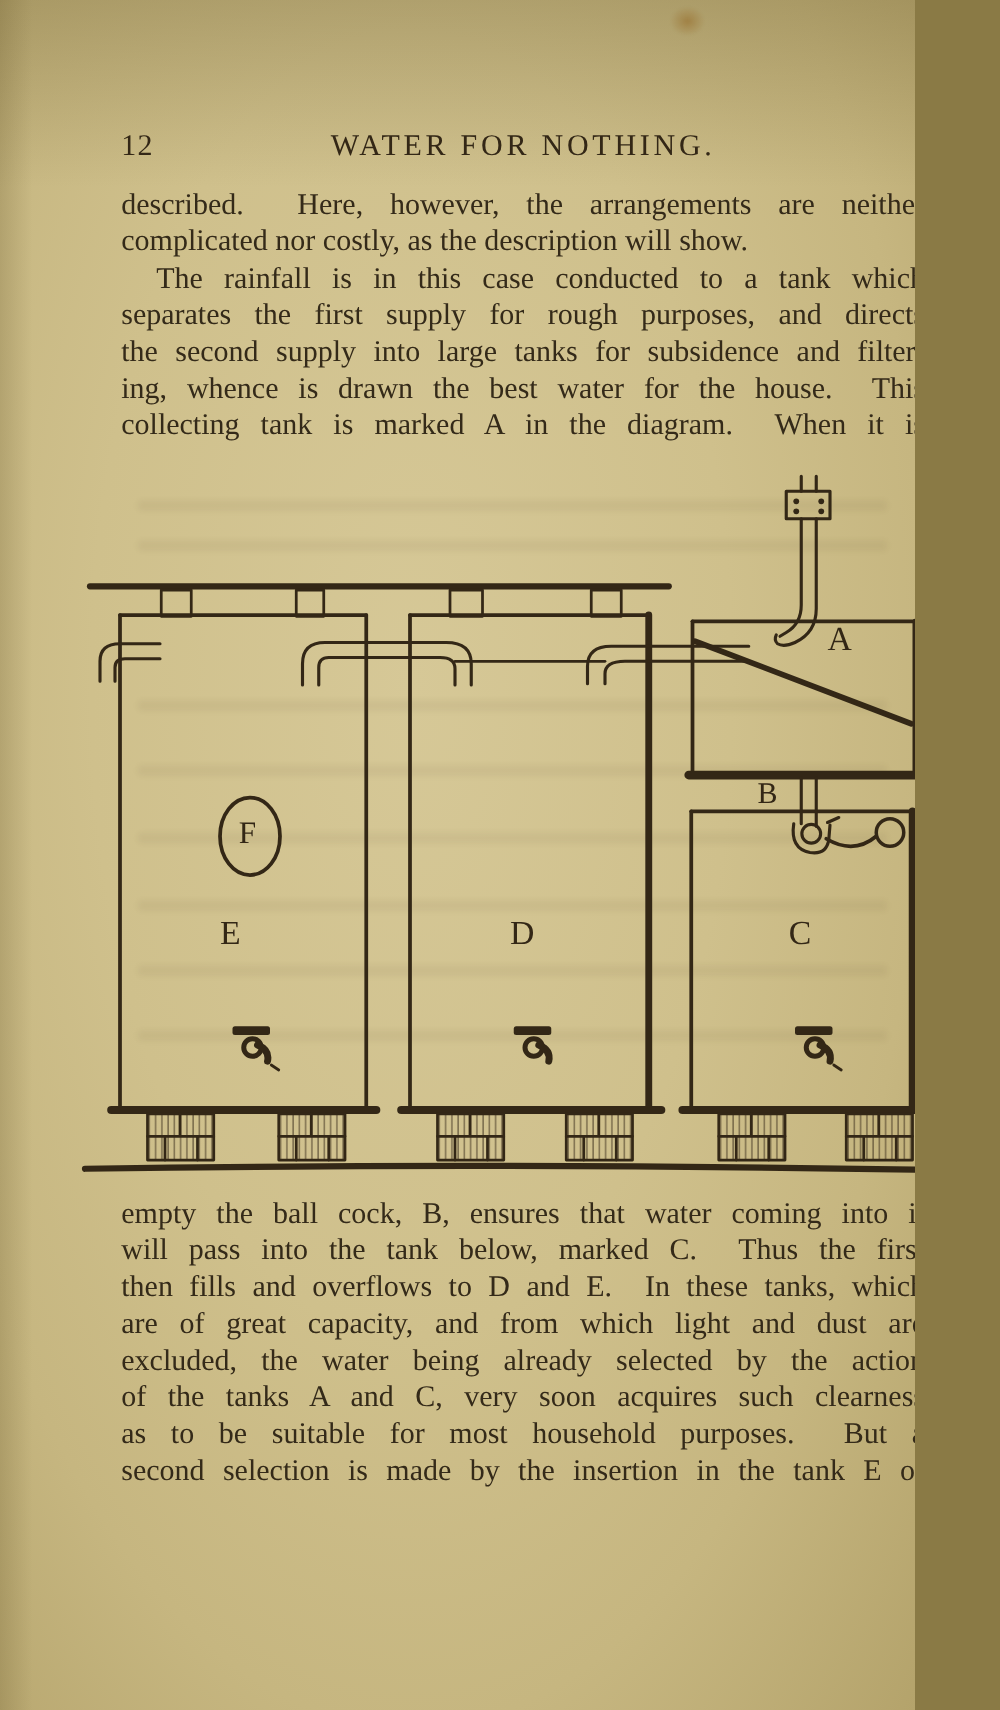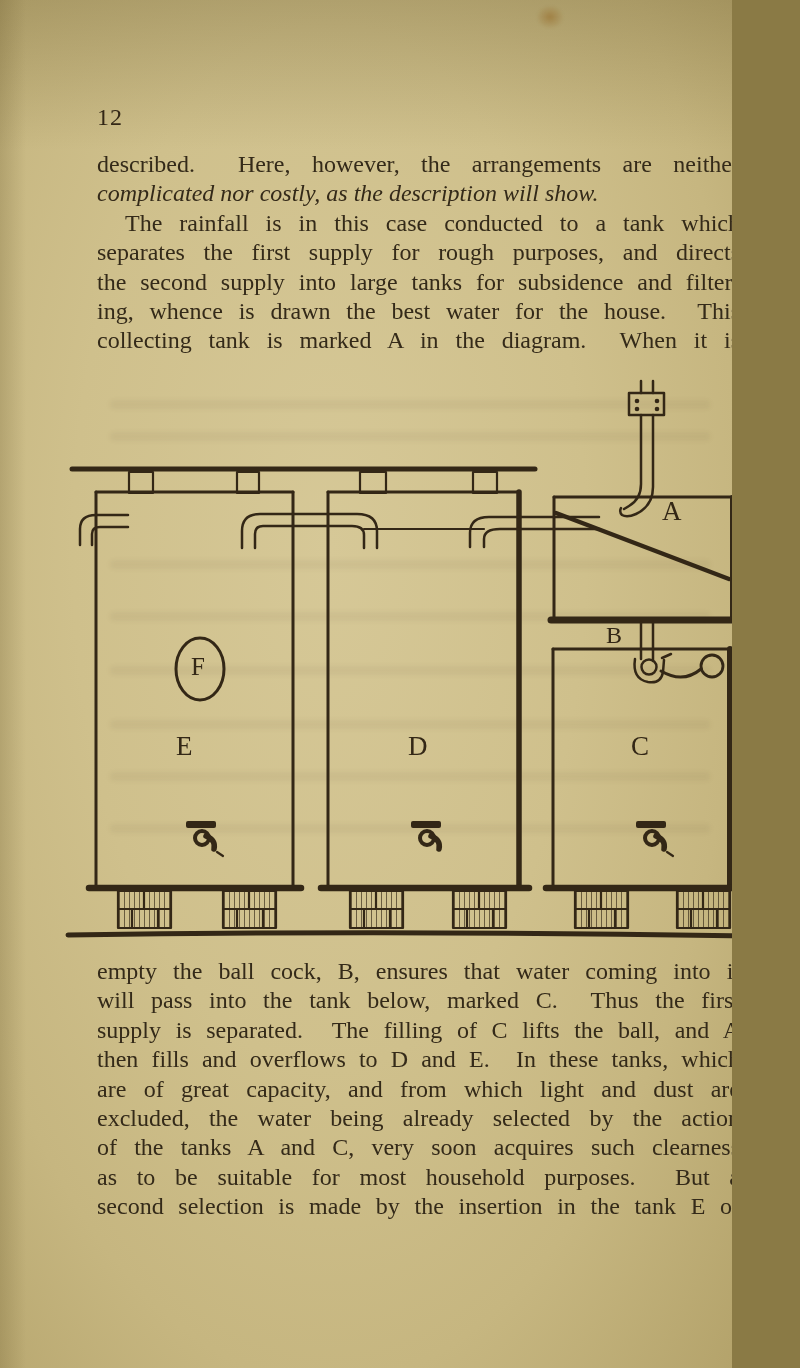--- a/index.html
+++ b/index.html
@@ -19,21 +19,21 @@
     background:linear-gradient(to right,#7d6c3c,#52451f);}
   .stain{position:absolute;left:536px;top:5px;width:28px;height:24px;border-radius:50%;
     background:radial-gradient(ellipse, rgba(148,104,36,.55), rgba(148,104,36,0) 70%);filter:blur(1px);}
   .pagenum{position:absolute;left:97px;top:104px;font-size:24px;color:#332716;letter-spacing:1px;}
   .header{position:absolute;left:97px;top:104px;width:643px;text-align:center;
     font-size:24px;letter-spacing:3px;color:#332716;}
   .tblock{position:absolute;left:97px;width:643px;color:#342a19;font-size:24px;line-height:29.4px;}
   .upper{top:150px;}
   .lower{top:957px;}
   .tline{white-space:pre-wrap;text-align:justify;text-align-last:justify;}
-  .tline.last{text-align-last:left;font-style:italic;}
+  .tline.last{text-align-last:left;}
   .tline.indent{text-indent:28px;}
   svg.diagram{position:absolute;left:0;top:0;pointer-events:none;}
   .dlabel{position:absolute;color:#332716;font-size:27px;}
   .ghost{position:absolute;left:110px;width:600px;height:9px;background:rgba(60,45,20,.05);
     filter:blur(2px);border-radius:4px;}
 </style>
 </head>
 <body>
 
 <div class="page">
@@ -45,20 +45,21 @@
   <div class="ghost" style="top:400px"></div>
   <div class="ghost" style="top:432px"></div>
   <div class="ghost" style="top:560px"></div>
   <div class="ghost" style="top:612px"></div>
   <div class="ghost" style="top:666px"></div>
   <div class="ghost" style="top:720px"></div>
   <div class="ghost" style="top:772px"></div>
   <div class="ghost" style="top:824px"></div>
 
   <div class="pagenum">12</div>
+  <div class="header">WATER FOR NOTHING.</div>
 
   <div class="tblock upper">
     <div class="tline">described.  Here, however, the arrangements are neither</div>
     <div class="tline last">complicated nor costly, as the description will show.</div>
     <div class="tline indent">The rainfall is in this case conducted to a tank which</div>
     <div class="tline">separates the first supply for rough purposes, and directs</div>
     <div class="tline">the second supply into large tanks for subsidence and filter-</div>
     <div class="tline">ing, whence is drawn the best water for the house.  This</div>
     <div class="tline">collecting tank is marked A in the diagram.  When it is</div>
   </div>
@@ -190,21 +191,20 @@
   <div class="dlabel" style="left:662px;top:496px;">A</div>
   <div class="dlabel" style="left:606px;top:622px;font-size:24px;">B</div>
   <div class="dlabel" style="left:176px;top:731px;">E</div>
   <div class="dlabel" style="left:408px;top:731px;">D</div>
   <div class="dlabel" style="left:631px;top:731px;">C</div>
   <div class="dlabel" style="left:191px;top:653px;font-size:25px;">F</div>
 
   <div class="tblock lower">
     <div class="tline">empty the ball cock, B, ensures that water coming into it</div>
     <div class="tline">will pass into the tank below, marked C.  Thus the first</div>
-    <div class="tline">supply is separated.  The filling of C lifts the ball, and A</div>
     <div class="tline">then fills and overflows to D and E.  In these tanks, which</div>
     <div class="tline">are of great capacity, and from which light and dust are</div>
     <div class="tline">excluded, the water being already selected by the action</div>
     <div class="tline">of the tanks A and C, very soon acquires such clearness</div>
     <div class="tline">as to be suitable for most household purposes.  But a</div>
     <div class="tline">second selection is made by the insertion in the tank E of</div>
   </div>
 
   <div class="edge-shadow"></div>
   <div class="edge-light"></div>

